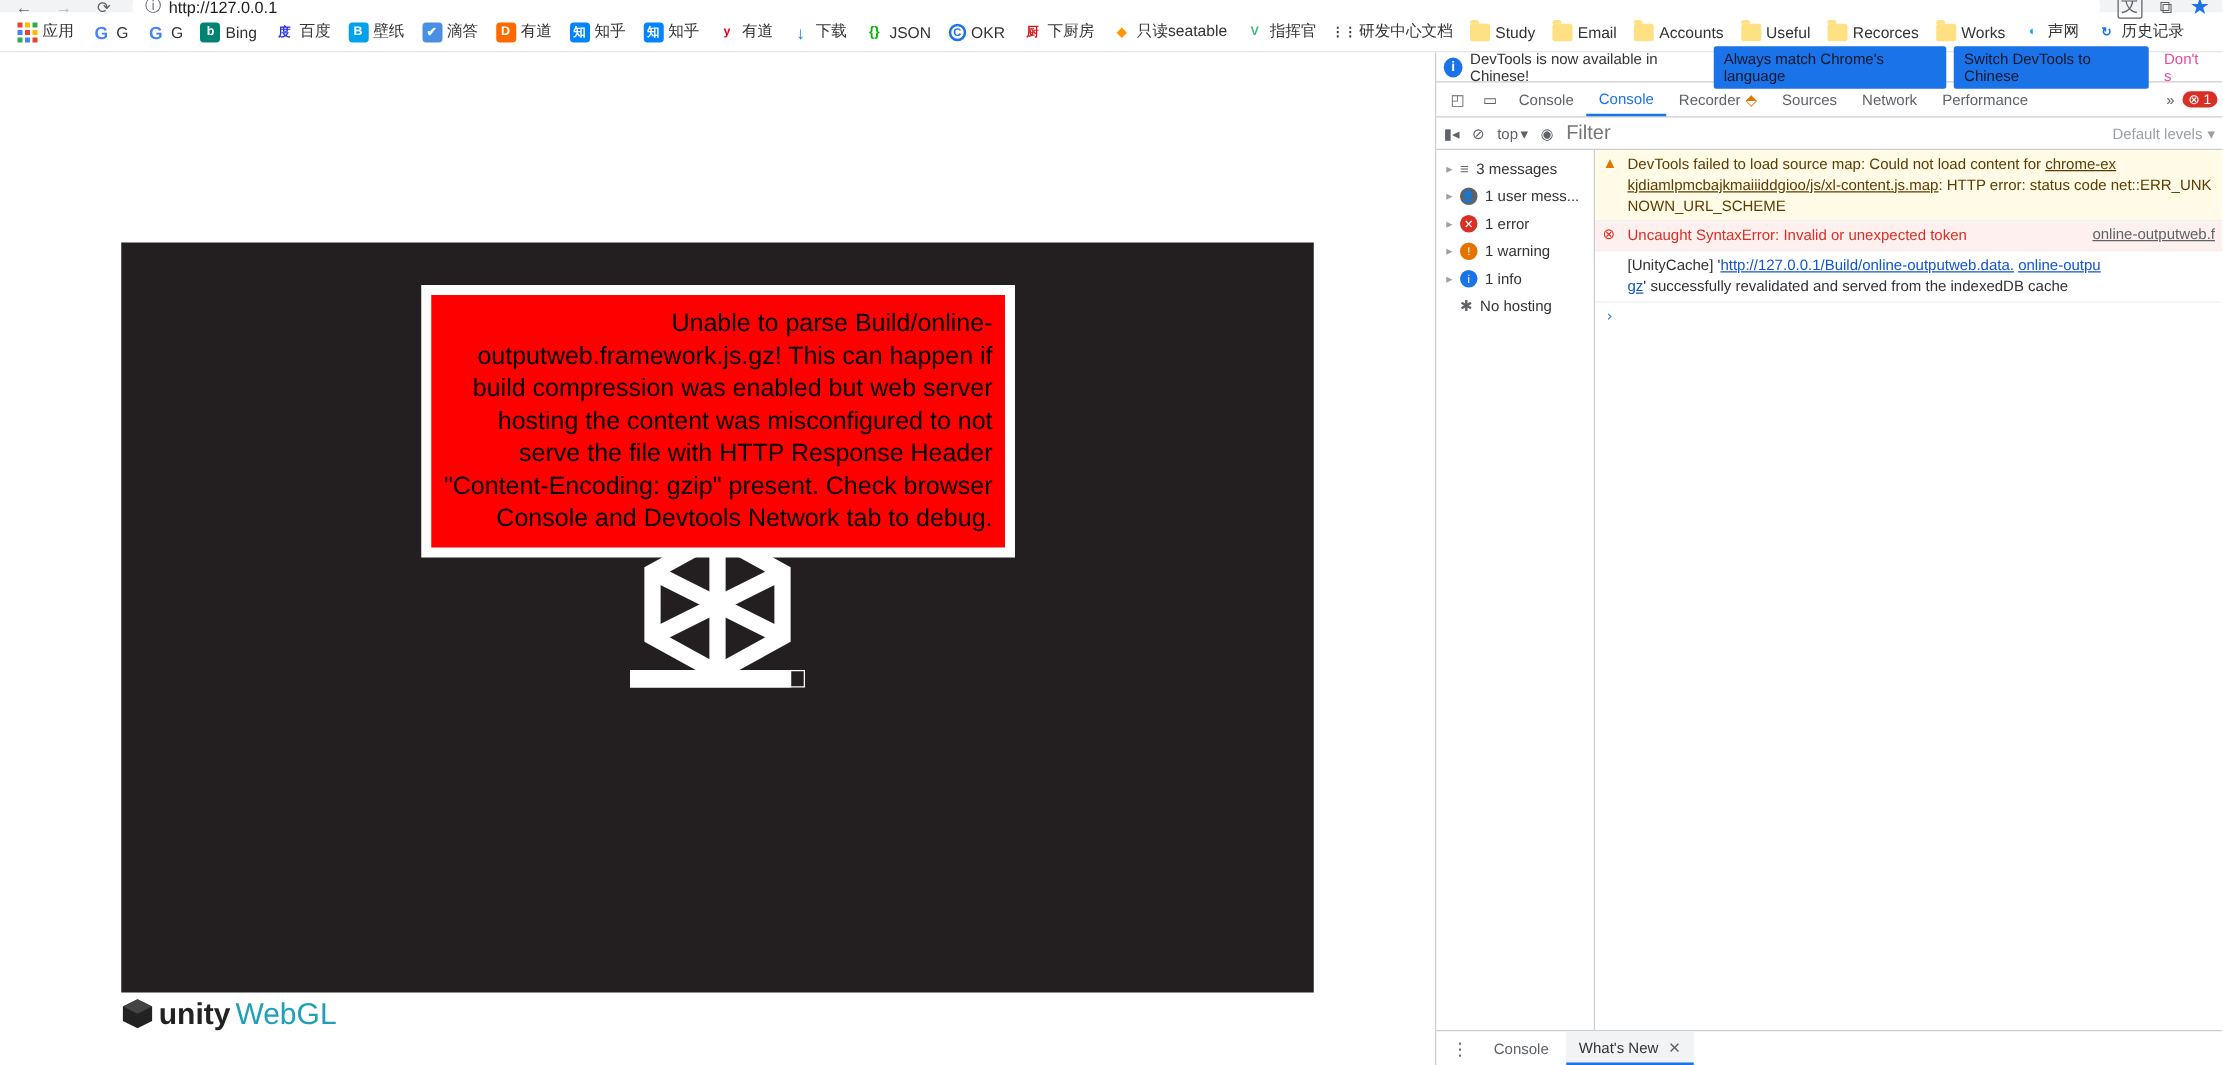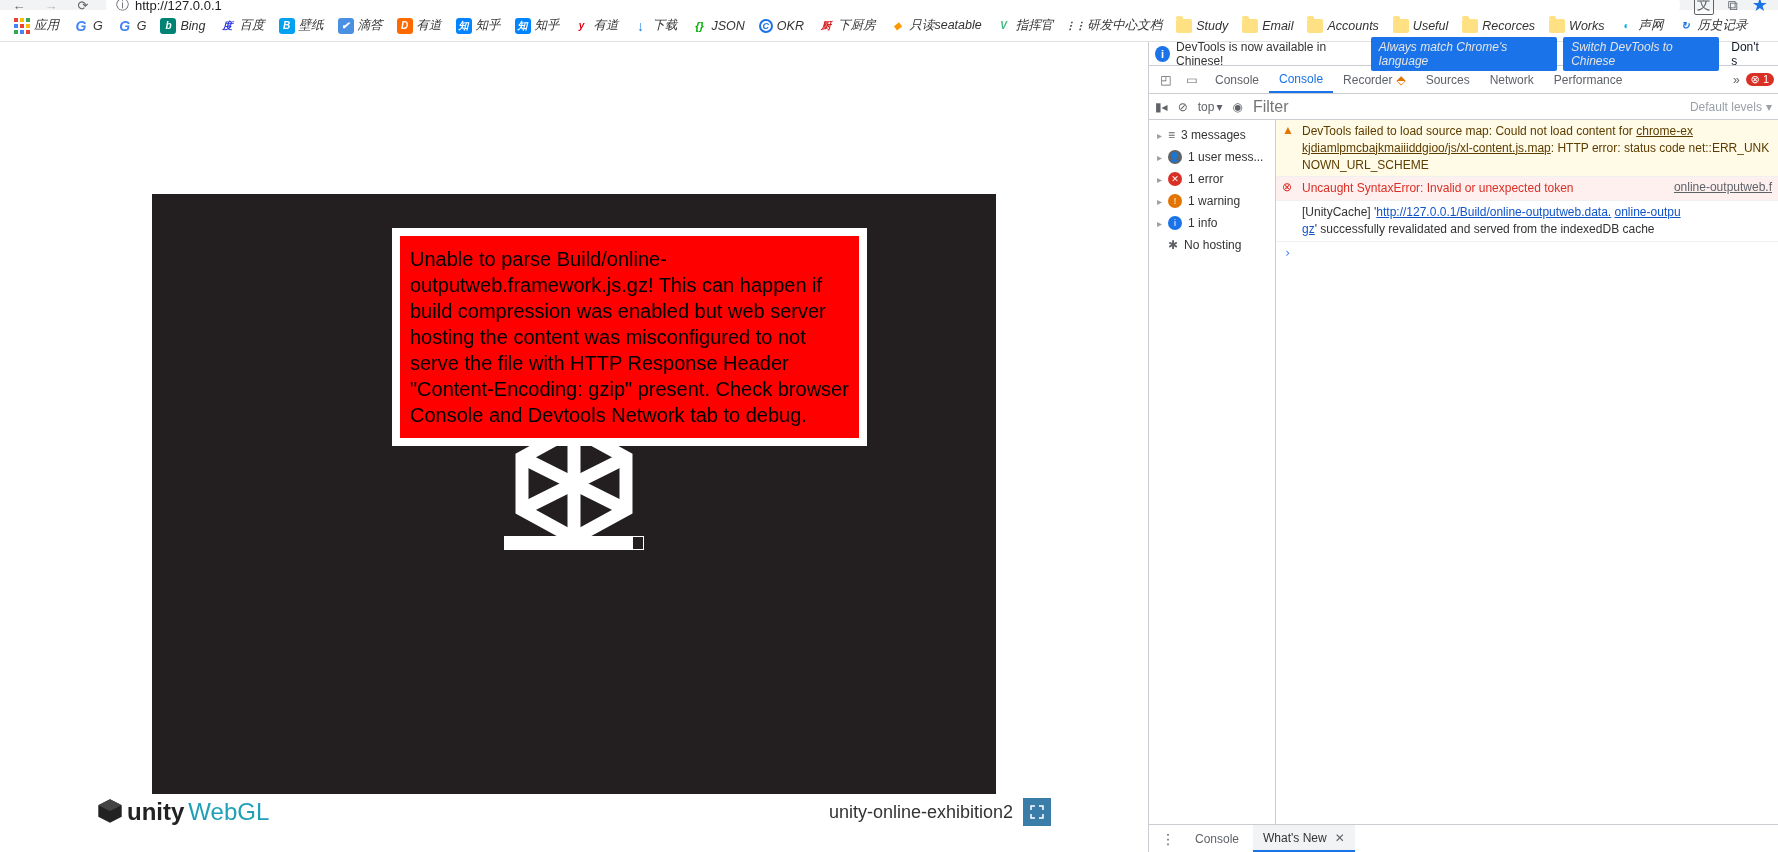--- a/index.html
+++ b/index.html
@@ -3,52 +3,52 @@
 <meta charset="utf-8">
 <style>
 * { margin:0; padding:0; box-sizing:border-box; font-family:"Segoe UI",Arial,sans-serif; }
 html,body { width:1778px; height:852px; overflow:hidden; background:#fff; color:#333; }
 .browser-top { height:10px; background:#f1f3f4; display:flex; align-items:center; padding:0 10px; gap:14px; font-size:13px; color:#5f6368; }
 .nav-btn { width:18px; height:18px; display:flex; align-items:center; justify-content:center; color:#5f6368; }
 .url-bar { flex:1; height:28px; background:#fff; border-radius:14px; display:flex; align-items:center; padding:0 10px; gap:6px; font-size:13px; color:#202124; }
 .url-bar .info { color:#5f6368; }
 .browser-right { display:flex; gap:14px; align-items:center; }
 .bookmarks { height:32px; background:#fff; border-bottom:1px solid #e0e0e0; display:flex; align-items:center; padding:0 10px; gap:6px; font-size:12.5px; color:#333; overflow:hidden; }
-.bk { display:flex; align-items:center; gap:4px; padding:2px 4px; border-radius:4px; white-space:nowrap;font-style:italic; }
+.bk { display:flex; align-items:center; gap:4px; padding:2px 4px; border-radius:4px; white-space:nowrap; }
 .bk .ico { width:16px; height:16px; border-radius:3px; display:flex; align-items:center; justify-content:center; font-size:10px; font-weight:bold; color:#fff; }
 .folder { width:16px; height:14px; background:#ffe082; border-radius:2px; position:relative; }
 .folder::before { content:""; position:absolute; top:-3px; left:0; width:7px; height:3px; background:#ffe082; border-radius:2px 2px 0 0; }
 .apps-ico { width:16px;height:16px; display:grid; grid-template:repeat(3,4px)/repeat(3,4px); gap:2px; }
 .apps-ico span { background:#ea4335; }
 .apps-ico span:nth-child(2){background:#fbbc05;} .apps-ico span:nth-child(3){background:#34a853;}
 .apps-ico span:nth-child(4){background:#4285f4;} .apps-ico span:nth-child(5){background:#ea4335;}
 .apps-ico span:nth-child(6){background:#fbbc05;} .apps-ico span:nth-child(7){background:#34a853;}
 .apps-ico span:nth-child(8){background:#4285f4;} .apps-ico span:nth-child(9){background:#ea4335;}
 
 .main-row { display:flex; height:810px; }
 .page-area { width:1148px; height:100%; background:#fff; display:flex; flex-direction:column; align-items:center; justify-content:flex-start; padding-top:152px; }
-.canvas { width:844px; height:600px; background:#231f20; position:relative; }
+.canvas { width:954px; height:600px; background:#231f20; position:relative;text-align:right; }
 .unity-logo { position:absolute; left:50%; top:50%; transform:translate(-50%,-58%); }
 .progress { position:absolute; left:50%; top:57%; transform:translateX(-50%); width:140px; height:14px; background:#fff; }
 .progress .bar { height:100%; width:92%; background:#fff; }
 .progress .rem { position:absolute; right:1px; top:1px; bottom:1px; width:10px; background:#231f20; }
 .dialog { position:absolute; left:240px; top:34px; width:475px; background:#fff; padding:8px; }
 .dialog-inner { background:#ff0000; color:#000; font-size:20px; line-height:1.3; padding:10px 10px; }
 .footer { width:954px; height:36px; background:#fff; display:flex; align-items:center; justify-content:space-between; }
 .unity-brand { display:flex; align-items:flex-start; gap:4px; font-size:24px; font-weight:600; }
 .unity-brand .web { color:#20a0b8; font-weight:400; }
 .footer-right { display:flex; align-items:center; gap:10px; font-size:18px; color:#333; }
 .fs-btn { width:28px; height:28px; background:#3a7da8; color:#fff; display:flex; align-items:center; justify-content:center; font-size:14px; }
 
 .devtools { flex:1; height:100%; border-left:1px solid #cacdd1; display:flex; flex-direction:column; background:#fff; font-size:12px; }
 .dt-banner { height:24px; display:flex; align-items:center; padding:0 6px; gap:6px; border-bottom:1px solid #cacdd1; }
 .dt-banner .infoico { width:16px;height:16px;border-radius:50%; background:#1a73e8; color:#fff; font-size:11px; display:flex;align-items:center;justify-content:center; font-weight:bold;}
 .dt-banner .txt { color:#333; }
-.dt-banner .btn-blue { background:#1a73e8; color:#e5e5e5; padding:3px 8px; border-radius:2px;font-style:italic; }
-.dt-banner .btn-plain { color:#0f172a; padding:3px 6px; }
+.dt-banner .btn-blue { background:#1a73e8; color:#0f172a; padding:3px 8px; border-radius:2px; }
+.dt-banner .btn-plain { color:#ec4899; padding:3px 6px; }
 .dt-tabs { height:28px; display:flex; align-items:center; border-bottom:1px solid #cacdd1; gap:0; padding:0 4px; }
 .dt-tabs .tab { padding:0 10px; height:100%; display:flex; align-items:center; color:#5f6368; gap:4px; }
 .dt-tabs .tab.active { color:#1a73e8; border-bottom:2px solid #1a73e8; }
 .dt-tabs .icotab { width:26px; display:flex; align-items:center; justify-content:center; color:#5f6368; }
 .dt-tabs .right { margin-left:auto; display:flex; align-items:center; gap:6px; }
 .dt-tabs .errbadge { background:#d93025; color:#fff; border-radius:8px; padding:0 5px; font-size:11px; }
 .dt-toolbar { height:26px; border-bottom:1px solid #cacdd1; display:flex; align-items:center; padding:0 6px; gap:10px; color:#5f6368; }
 .dt-toolbar .dd { display:flex; align-items:center; gap:2px; }
 .dt-toolbar input { border:none; outline:none; font-size:16px; flex:1; }
 .dt-toolbar .right { margin-left:auto; color:#9aa0a6; display:flex; align-items:center; gap:4px;}
@@ -229,28 +229,20 @@
     </div>
     <div class="footer">
       <div class="unity-brand">
         <svg width="26" height="26" viewBox="0 0 100 100">
             <polygon points="50,5 95,28 95,72 50,95 5,72 5,28" fill="#222"></polygon>
             <polygon points="50,5 95,28 50,50 5,28" fill="#444"></polygon>
           </svg>
         <span style="color:#222">unity</span>
         <span class="web">WebGL</span>
       </div>
-      <div class="footer-right">
-        <span>unity-online-exhibition2</span>
-        <div class="fs-btn">
-          <svg width="14" height="14" viewBox="0 0 14 14">
-              <path d="M1 5V1h4M13 9v4H9M9 1h4v4M5 13H1V9" stroke="#fff" stroke-width="1.5" fill="none"></path>
-            </svg>
-        </div>
-      </div>
     </div>
   </div>
 
   <div class="devtools">
     <div class="dt-banner">
       <span class="infoico">i</span>
       <span class="txt">DevTools is now available in Chinese!</span>
       <span class="btn-blue">Always match Chrome's language</span>
       <span class="btn-blue">Switch DevTools to Chinese</span>
       <span class="btn-plain">Don't s</span>

